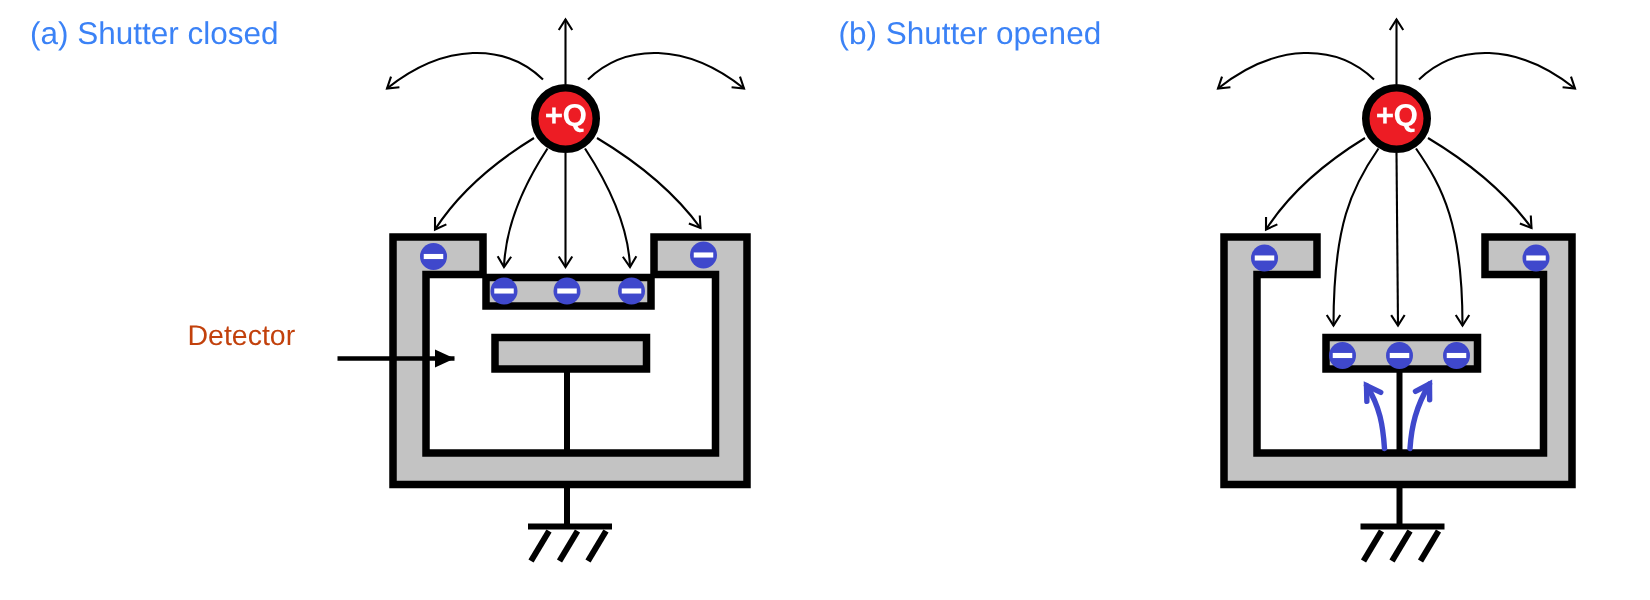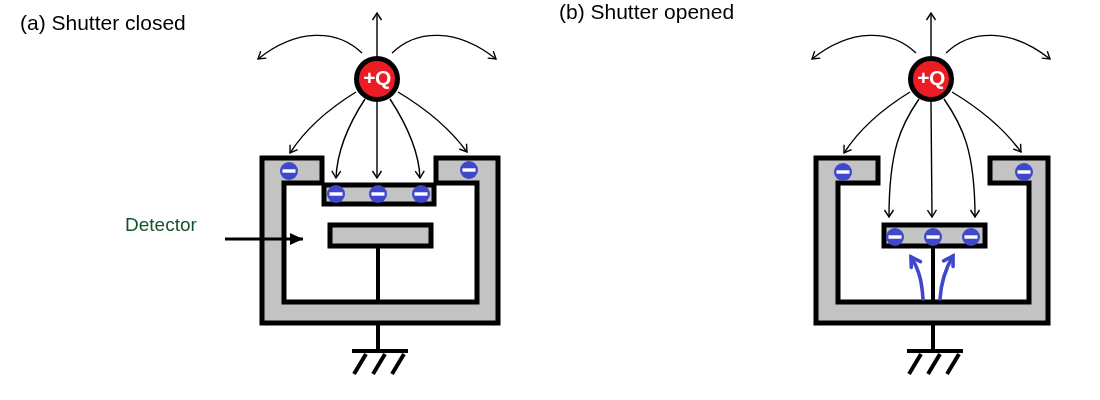--- a/index.html
+++ b/index.html
@@ -14,42 +14,42 @@
   .canvas{
     position:relative;
     width:1100px;height:400px;
     background:var(--background-white);
     overflow:hidden;
   }
   .canvas svg{position:absolute;left:0;top:0;}
   .panel-title{
     position:absolute;
     font-size:21px;
-    color:#000000;
+    color:#3b82f6;
     white-space:nowrap;
     letter-spacing:0px;
   }
   .title-a{left:20px;top:11px;}
-  .title-b{left:559px;top:0;}
+  .title-b{left:559px;top:11px;}
   .q-label{
     position:absolute;
     color:#fff;
     font-size:21px;
     font-weight:bold;
     transform:translate(-50%,-54%);
     letter-spacing:-0.5px;
   }
   .q-a{left:377px;top:79px;}
   .q-b{left:931px;top:79px;}
   .det-label{
     position:absolute;
     left:125px;top:213px;
     font-size:19px;
     line-height:24px;
-    color:#14532d;
+    color:#c2410c;
   }
   
   .metal{fill:var(--metal-gray);stroke:var(--outline-black);stroke-width:5;}
   .wire{stroke:var(--outline-black);stroke-width:4;fill:none;}
   .fieldline{stroke:var(--outline-black);stroke-width:1.4;fill:none;}
   .labelarrow{stroke:var(--outline-black);stroke-width:3;fill:none;}
   .qcircle{fill:var(--charge-red);stroke:var(--outline-black);stroke-width:5;}
   .charge-dot{fill:var(--electron-blue);}
   .minus-bar{fill:#ffffff;}
   .bluearrow{stroke:var(--electron-blue);stroke-width:3.6;fill:none;stroke-linecap:round;}

